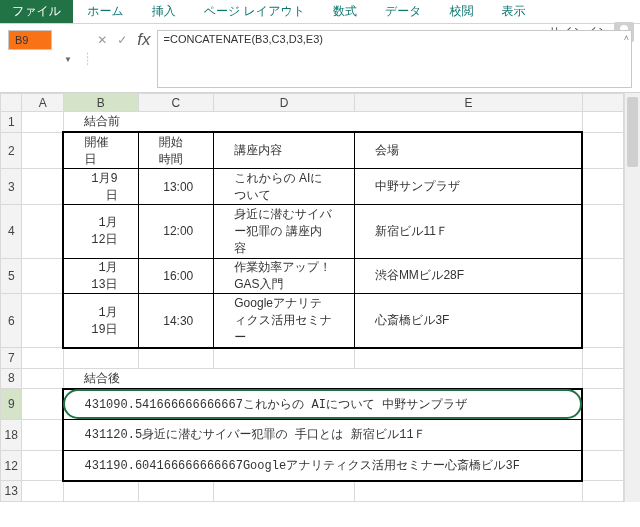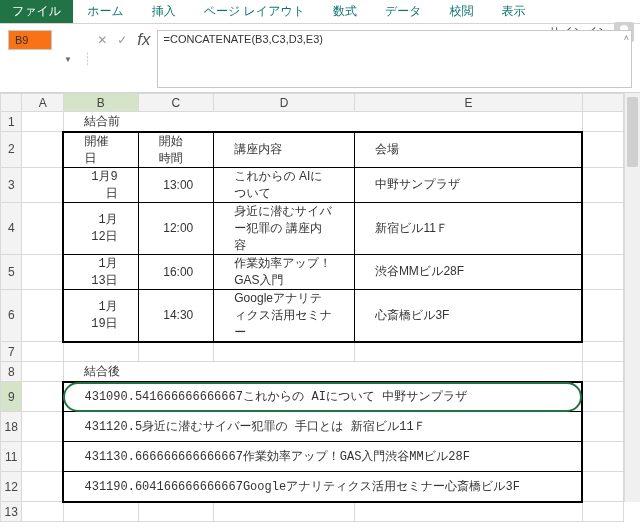--- a/index.html
+++ b/index.html
@@ -173,26 +173,20 @@
     <td class="bT bL bR bH sel-cell" colspan="4">431090.541666666666667これからの AIについて 中野サンプラザ</td>
     <td></td>
   </tr>
   <tr class="h-big">
     <th class="rh">18</th>
     <td></td>
     <td class="bL bR bH" colspan="4">431120.5身近に潜むサイバー犯罪の 手口とは 新宿ビル11Ｆ</td>
     <td></td>
   </tr>
   <tr class="h-big">
-    <th class="rh">11</th>
-    <td></td>
-    <td class="bL bR bH" colspan="4">431130.666666666666667作業効率アップ！GAS入門渋谷MMビル28F</td>
-    <td></td>
-  </tr>
-  <tr class="h-big">
     <th class="rh">12</th>
     <td></td>
     <td class="bL bR bB" colspan="4">431190.604166666666667Googleアナリティクス活用セミナー心斎橋ビル3F</td>
     <td></td>
   </tr>
   <tr class="h-normal">
     <th class="rh">13</th>
     <td></td>
           <td></td>
           <td></td>

